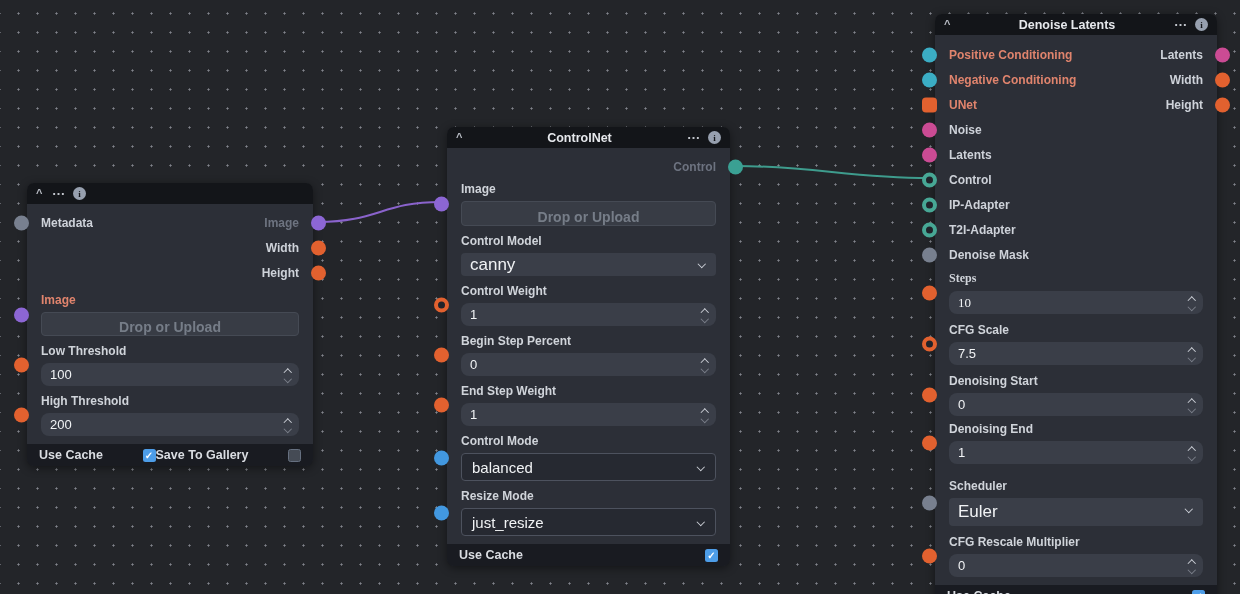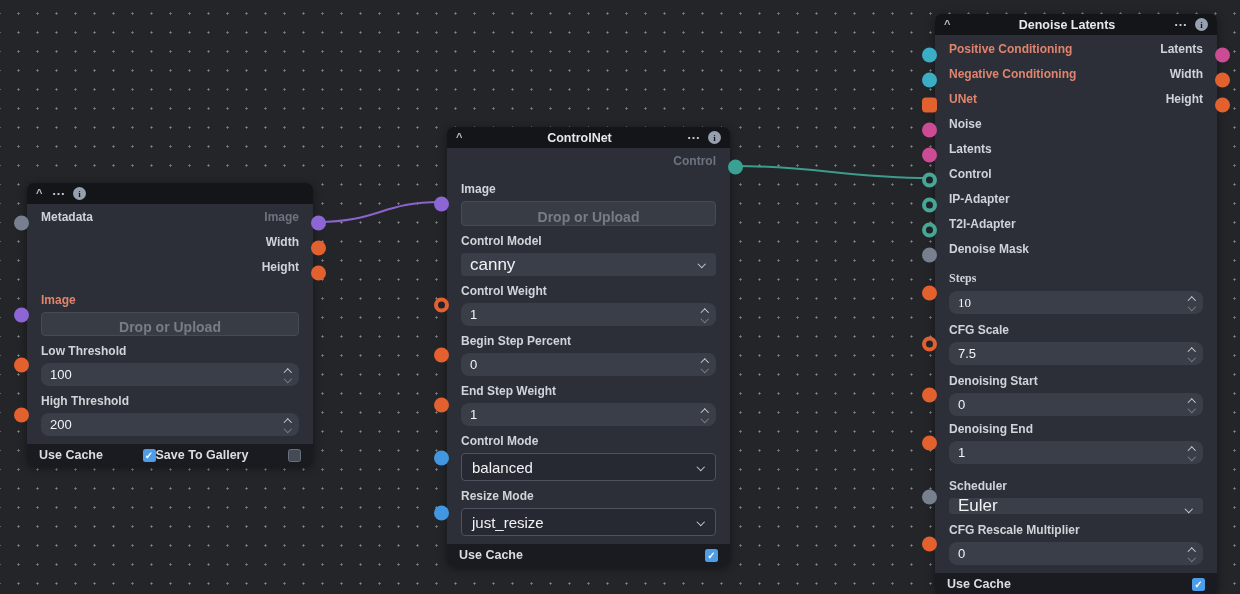--- a/index.html
+++ b/index.html
@@ -32,21 +32,21 @@
     font-size:9px;font-weight:700;display:flex;align-items:center;justify-content:center;
     font-family:"Liberation Serif", serif;
   }
   .body{padding:6px 0 8px 0;}
   .ftr{
     height:22px;background:#191b21;border-radius:0 0 7px 7px;
     display:flex;align-items:center;padding:0 12px;
   }
   .ftr-label{color:#dadde2;font-size:12.5px;font-weight:600;}
 
-  .io-row{position:relative;height:25px;display:flex;padding:0 14px;}
+  .io-row{position:relative;height:25px;display:flex;align-items:center;padding:0 14px;}
   .io-label{font-size:12px;font-weight:600;color:#ced2d9;}
   .io-label.right{margin-left:auto;}
   .io-label.required{color:#e0846d;}
   .io-label.dimmed{color:#6d7380;}
 
   .handle{
     position:absolute;width:15px;height:15px;border-radius:50%;
     top:50%;transform:translateY(-50%);z-index:3;
   }
   .handle.left{left:-13px;} .handle.right{right:-13px;}
@@ -351,21 +351,21 @@
         <span>1</span>
         <span class="stepper">
             <i class="chev up"></i>
             <i class="chev dim"></i>
           </span>
       </div>
     </div>
     <div class="fld" style="margin-top:15px;">
       <span class="handle left h-gray"></span>
       <div class="fld-label">Scheduler</div>
-      <div class="selectbox" style="height:16px;">
+      <div class="selectbox" style="height:28px;">
         <span>Euler</span>
         <i class="chev"></i>
       </div>
     </div>
     <div class="fld" style="margin-top:9px;">
       <span class="handle left h-orange"></span>
       <div class="fld-label">CFG Rescale Multiplier</div>
       <div class="numbox">
         <span>0</span>
         <span class="stepper">

